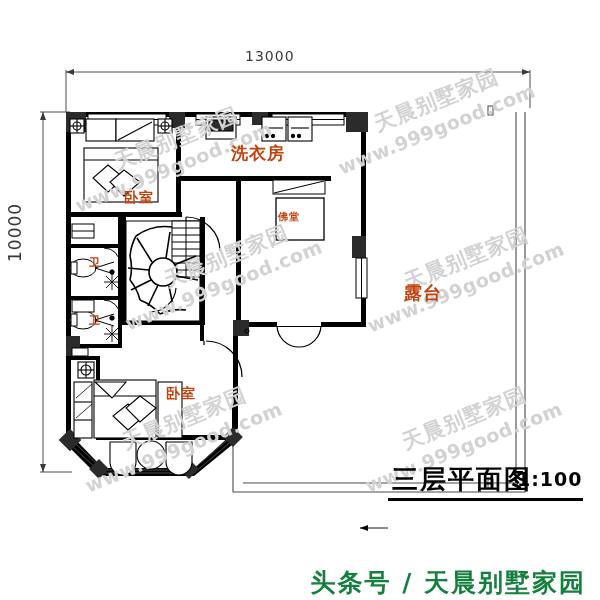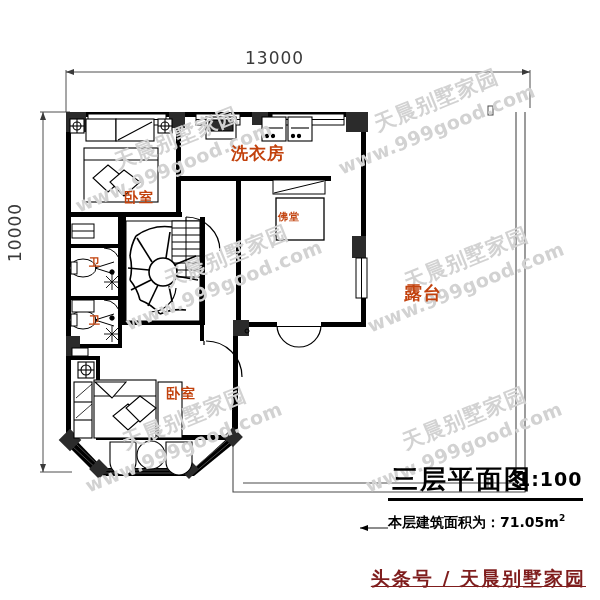--- a/index.html
+++ b/index.html
@@ -41,47 +41,46 @@
     top: 556px;
     width: 600px;
     height: 44px;
     background: #ffffff;
   }
   #footer-text {
     position: absolute;
     right: 14px;
     top: 566px;
     font-family: "DejaVu Sans", sans-serif;
-    font-size: 19px;
+    font-size: 25px;
     font-weight: 700;
-    color: #7f1d1d;
+    color: #15803d;
     letter-spacing: 2px;
     white-space: nowrap;
-    text-decoration: underline;
   }
   .lbl {
     position: absolute;
     font-family: "DejaVu Sans", sans-serif;
     color: #c2410c;
     font-weight: 700;
     white-space: nowrap;
     text-align: right;
   }
   #label-laundry { left: 231px; top: 142px; font-size: 17px; letter-spacing: 1px; }
   #label-buddhist { left: 278px; top: 210px; font-size: 10px; letter-spacing: 1px; }
   #label-bedroom-top { left: 124px; top: 189px; font-size: 14px; letter-spacing: 1px; }
   #label-bedroom-bottom { left: 166px; top: 385px; font-size: 14px; letter-spacing: 1px; }
   #label-terrace { left: 404px; top: 281px; font-size: 18px; letter-spacing: 1px; }
   #label-bath-1 { left: 89px; top: 255px; font-size: 11px; }
   #label-bath-2 { left: 89px; top: 313px; font-size: 11px; }
   #dim-top {
     position: absolute;
     left: 245px; top: 48px;
     font-family: "DejaVu Sans", sans-serif;
-    font-size: 17px;
+    font-size: 14px;
     color: #3a3a3a;
     letter-spacing: 1px;
   }
   #dim-left {
     position: absolute;
     left: 5px; top: 262px;
     font-family: "DejaVu Sans", sans-serif;
     font-size: 17px;
     color: #3a3a3a;
     letter-spacing: 1px;
@@ -438,20 +437,17 @@
   <div class="lbl" id="label-terrace">露台</div>
   <div class="lbl" id="label-bath-1">卫</div>
   <div class="lbl" id="label-bath-2">卫</div>
 
   <div id="dim-top">13000</div>
   <div id="dim-left">10000</div>
 
   <div id="title-main">三层平面图</div>
   <div id="title-scale">1:100</div>
 
-  <div id="area-note">
-    <span>本层建筑面积为：</span><span>71.05</span><span>m</span><sup>2</sup>
-  </div>
 
   <div id="footer-bar"></div>
   <div id="footer-text">头条号 / 天晨别墅家园</div>
 
 </div>
 
 </body></html>

